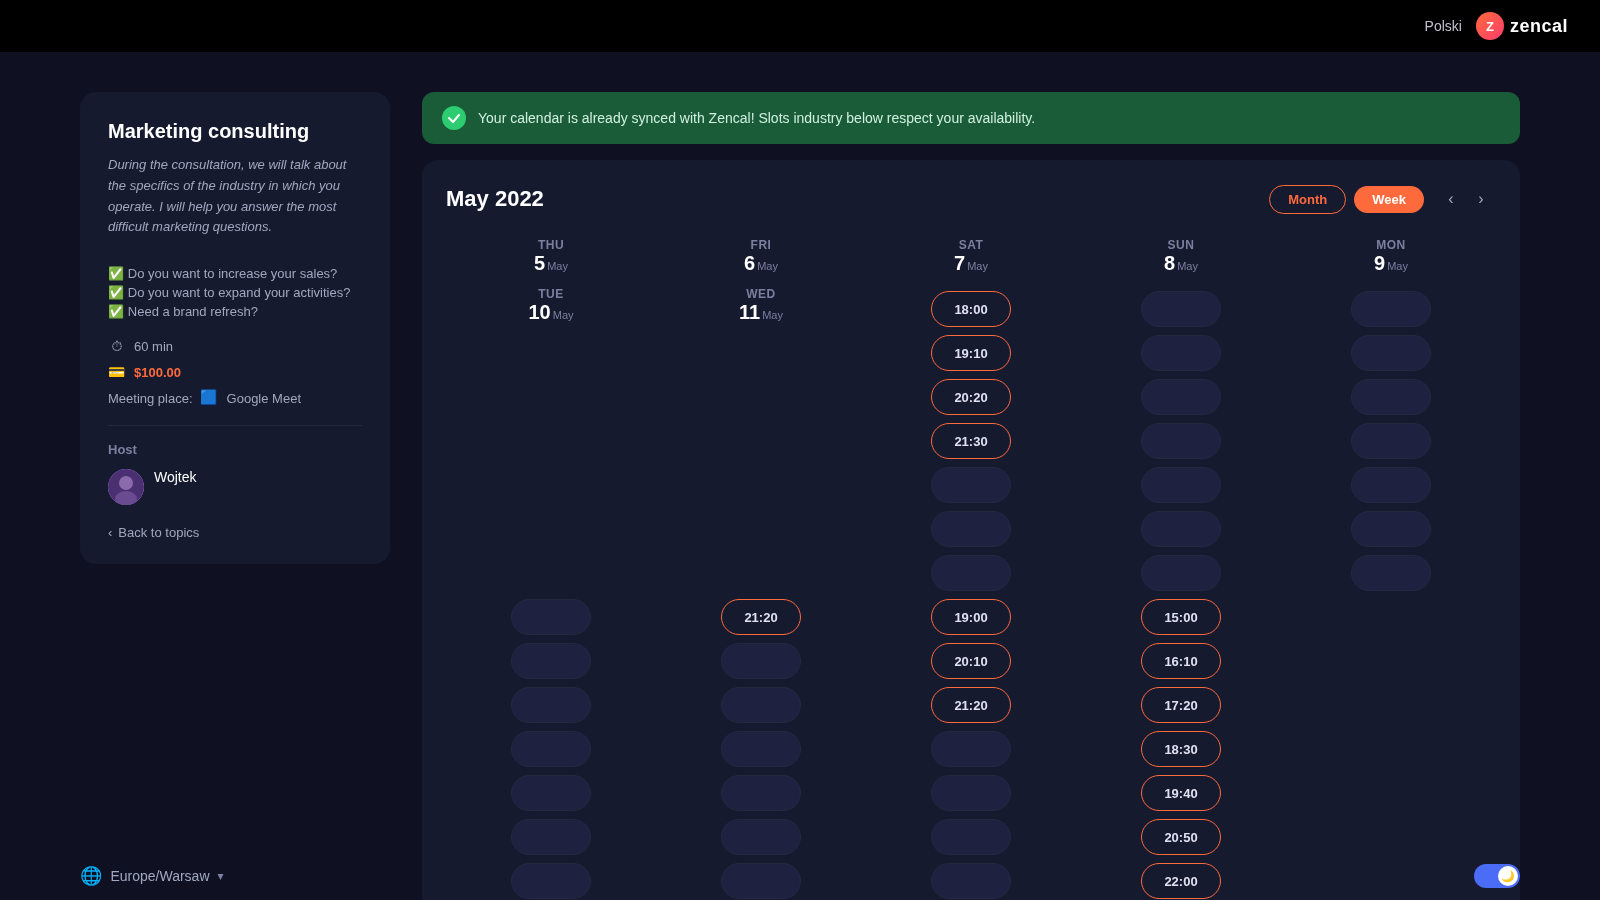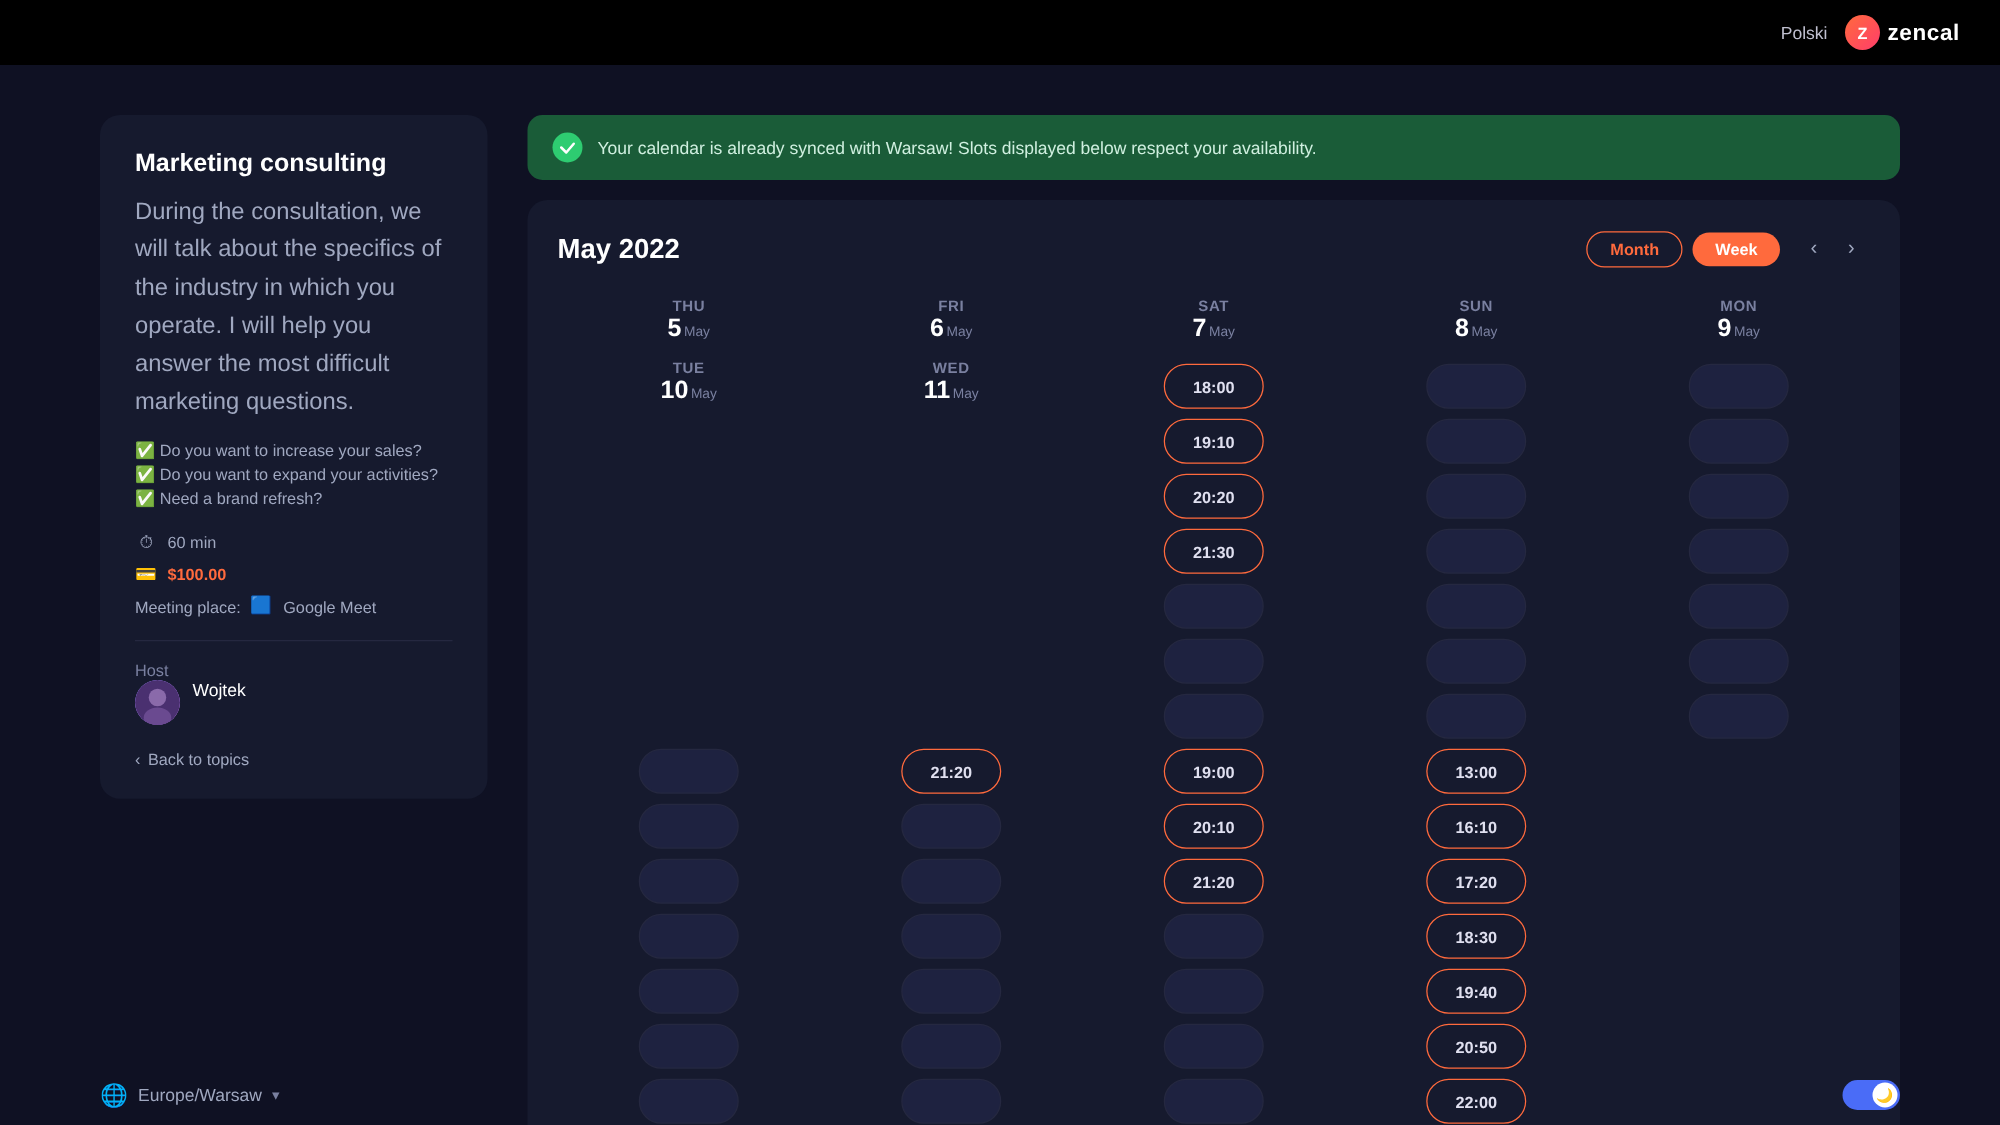--- a/index.html
+++ b/index.html
@@ -67,24 +67,25 @@
       padding: 28px 28px 24px;
       flex-shrink: 0;
     }
     .event-title {
       font-size: 20px;
       font-weight: 700;
       color: white;
       margin-bottom: 12px;
     }
     .event-desc {
-      font-size: 19px;
+      font-size: 13px;
       color: #a0a8c0;
       line-height: 1.6;
-      margin-bottom: 16px;
+      margin-bottom: 28px;
+      font-style: italic;
     }
     .check-item {
       font-size: 13px;
       color: #a0a8c0;
       margin-bottom: 4px;
       display: flex;
       align-items: center;
       gap: 6px;
     }
     .check-items {
@@ -121,21 +122,22 @@
       font-size: 14px;
     }
     .divider {
       border: none;
       border-top: 1px solid #252840;
       margin: 16px 0;
     }
     .host-label {
       font-size: 13px;
       color: #7a80a0;
-      font-weight: 400;
+      margin-bottom: 12px;
+      font-weight: 700;
     }
     .host-row {
       display: flex;
       gap: 10px;
     }
     .avatar {
       width: 36px;
       height: 36px;
       border-radius: 50%;
       background: linear-gradient(135deg, #8e7cf3, #c97cf3);
@@ -411,21 +413,21 @@
   </div>
 
   <div class="right-panel">
 
     <div class="sync-banner">
       <div class="sync-check">
         <svg width="14" height="14" viewBox="0 0 14 14">
           <polyline points="2,7 6,11 12,4" stroke="white" stroke-width="2" fill="none" stroke-linecap="round" stroke-linejoin="round"></polyline>
         </svg>
       </div>
-      <span class="sync-text">Your calendar is already synced with Warsaw! Slots displayed below respect your availability.</span>
+      <span class="sync-text">Your calendar is already synced with Zencal! Slots industry below respect your availability.</span>
     </div>
 
     <div class="calendar">
       <div class="cal-header">
         <div class="cal-title">May 2022</div>
         <div class="view-toggle">
           <button class="view-btn month">Month</button>
           <button class="view-btn week">Week</button>
         </div>
         <button class="nav-btn">‹</button>
@@ -517,21 +519,21 @@
           <div class="time-slot">19:00</div>
           <div class="time-slot">20:10</div>
           <div class="time-slot">21:20</div>
           <div class="time-slot empty"></div>
           <div class="time-slot empty"></div>
           <div class="time-slot empty"></div>
           <div class="time-slot empty"></div>
         </div>
 
         <div class="cal-col">
-          <div class="time-slot">13:00</div>
+          <div class="time-slot">15:00</div>
           <div class="time-slot">16:10</div>
           <div class="time-slot">17:20</div>
           <div class="time-slot">18:30</div>
           <div class="time-slot">19:40</div>
           <div class="time-slot">20:50</div>
           <div class="time-slot">22:00</div>
         </div>
       </div>
     </div>
 

